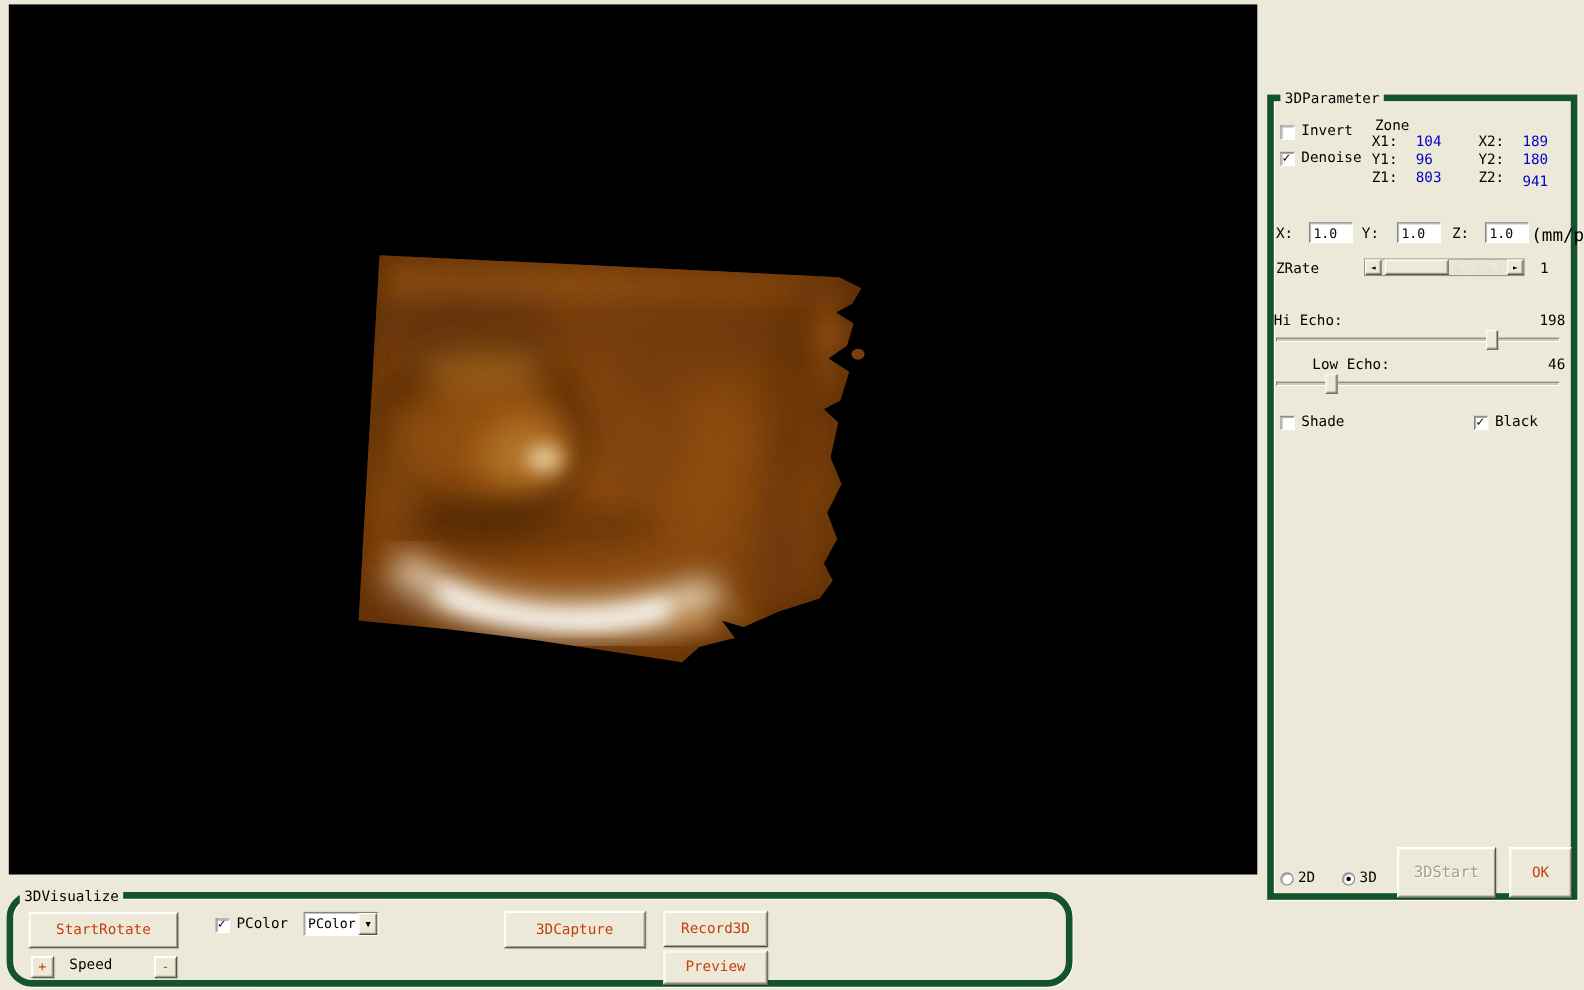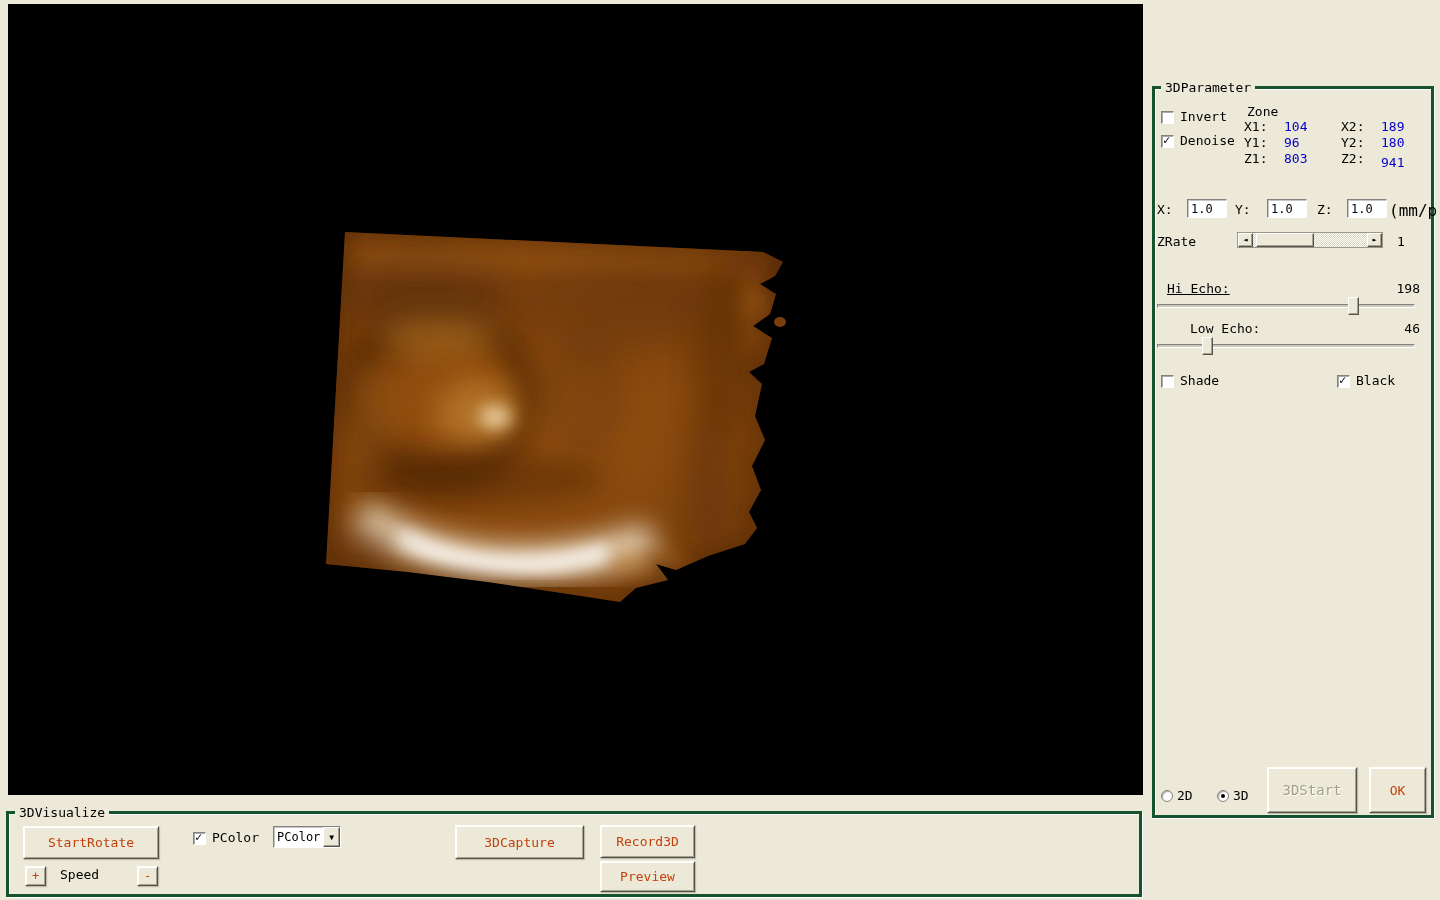--- a/index.html
+++ b/index.html
@@ -7,21 +7,21 @@
   body {
     background:#ece9d8;
     font-family:"DejaVu Sans Mono","Liberation Mono",monospace;
     font-size:13px; color:#000; overflow:hidden; position:relative;
   }
 
   
   .viewport { position:absolute; left:8px; top:4px; width:1135px; height:791px; background:#000; overflow:hidden; }
 
   
-  .groupbox { position:absolute; border:3px solid #14532d; box-shadow:1px 1px 0 #ffffff, inset 1px 1px 0 #ffffff; }
+  .groupbox { position:absolute; border:6px solid #14532d; box-shadow:1px 1px 0 #ffffff, inset 1px 1px 0 #ffffff; }
   .gb-label { position:absolute; top:-9px; left:6px; background:#ece9d8; padding:0 4px; white-space:nowrap; }
 
   .lbl { position:absolute; white-space:nowrap; }
   .val-blue { color:#0000c8; }
 
   
   .cb { position:absolute; width:13px; height:13px; background:#fff;
         border:1px solid; border-color:#848280 #fff #fff #848280;
         box-shadow:inset 1px 1px 0 rgba(64,64,64,.45); cursor:pointer; }
   .cb.checked::after { content:"✓"; position:absolute; left:1px; top:-3px; font-size:12px; font-weight:bold; color:#000; }
@@ -161,21 +161,21 @@
       <span class="sb-btn" style="left:0;">
           <span>◄</span>
         </span>
       <span class="sb-thumb" style="left:18px;width:58px;"></span>
       <span class="sb-btn" style="right:0;">
           <span>►</span>
         </span>
     </div>
     <span class="lbl" style="left:242px;top:145px;">1</span>
 
-    <span class="lbl" style="left:12px;top:192px;text-decoration:underline;">Hi Echo:</span>
+    <span class="lbl" style="left:0;top:192px;">Hi Echo:</span>
     <span class="lbl" style="left:180px;top:192px;width:85px;text-align:right;">198</span>
     <div class="track" style="left:2px;top:215px;width:258px;">
       <span class="thumb" style="left: 190px;"></span>
     </div>
 
     <span class="lbl" style="left:2px;top:232px;margin-left:33px;">Low Echo:</span>
     <span class="lbl" style="left:180px;top:232px;width:85px;text-align:right;">46</span>
     <div class="track" style="left:2px;top:255px;width:258px;">
       <span class="thumb" style="left: 44px;"></span>
     </div>
@@ -187,21 +187,21 @@
 
     <span class="radio" style="left:6px;top:701px;"></span>
     <span class="lbl" style="left:22px;top:699px;">2D</span>
     <span class="radio checked" style="left:62px;top:701px;"></span>
     <span class="lbl" style="left:78px;top:699px;">3D</span>
 
     <button class="btn disabled" style="left:112px;top:678px;width:90px;height:46px;font-size:14px;">3DStart</button>
     <button class="btn" style="left:214px;top:678px;width:57px;height:46px;">OK</button>
   </div>
 
-  <div class="groupbox" style="left:6px;top:811px;width:1136px;height:86px;">
+  <div class="groupbox" style="left:6px;top:811px;width:969px;height:86px;border-radius:23px;">
     <span class="gb-label">3DVisualize</span>
 
     <button class="btn" style="left:14px;top:12px;width:136px;height:33px;">StartRotate</button>
 
     <span class="cb checked" style="left:184px;top:18px;"></span>
     <span class="lbl" style="left:203px;top:16px;">PColor</span>
 
     <div class="combo" style="left:264px;top:12px;width:68px;height:22px;">
       <span class="combo-text">PColor</span>
       <span class="combo-btn">

